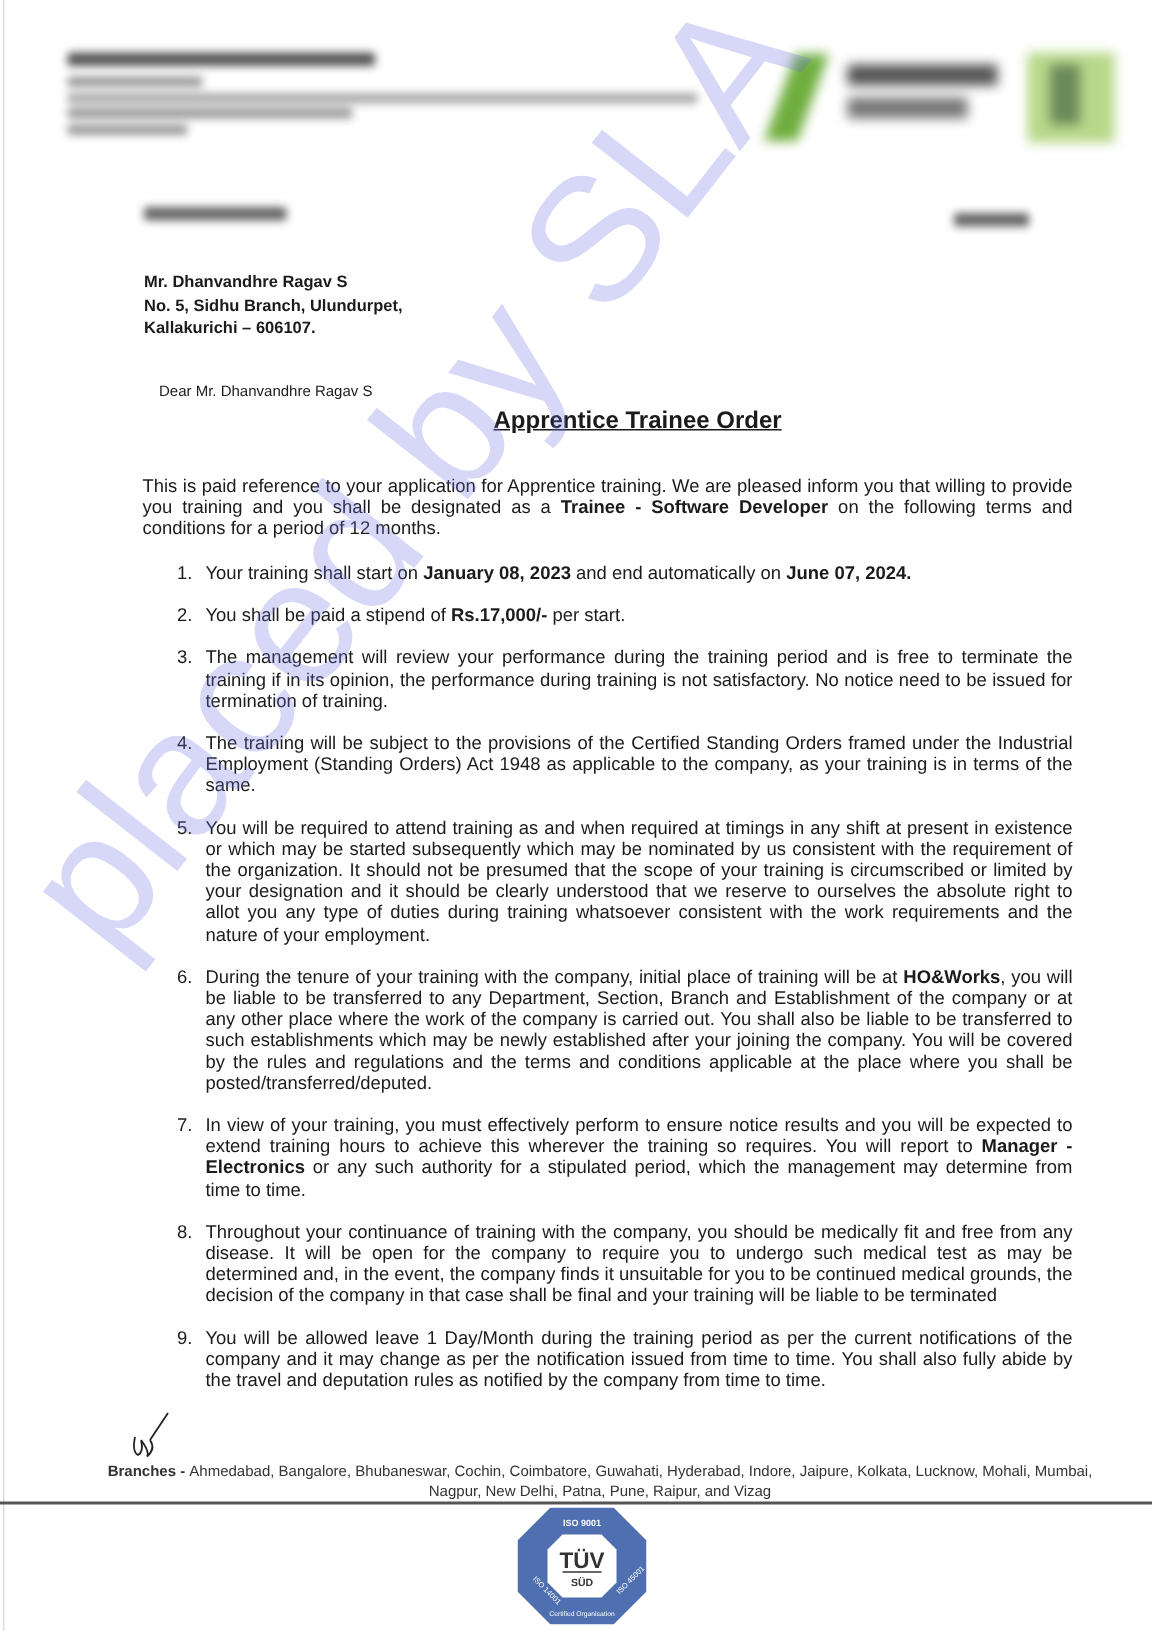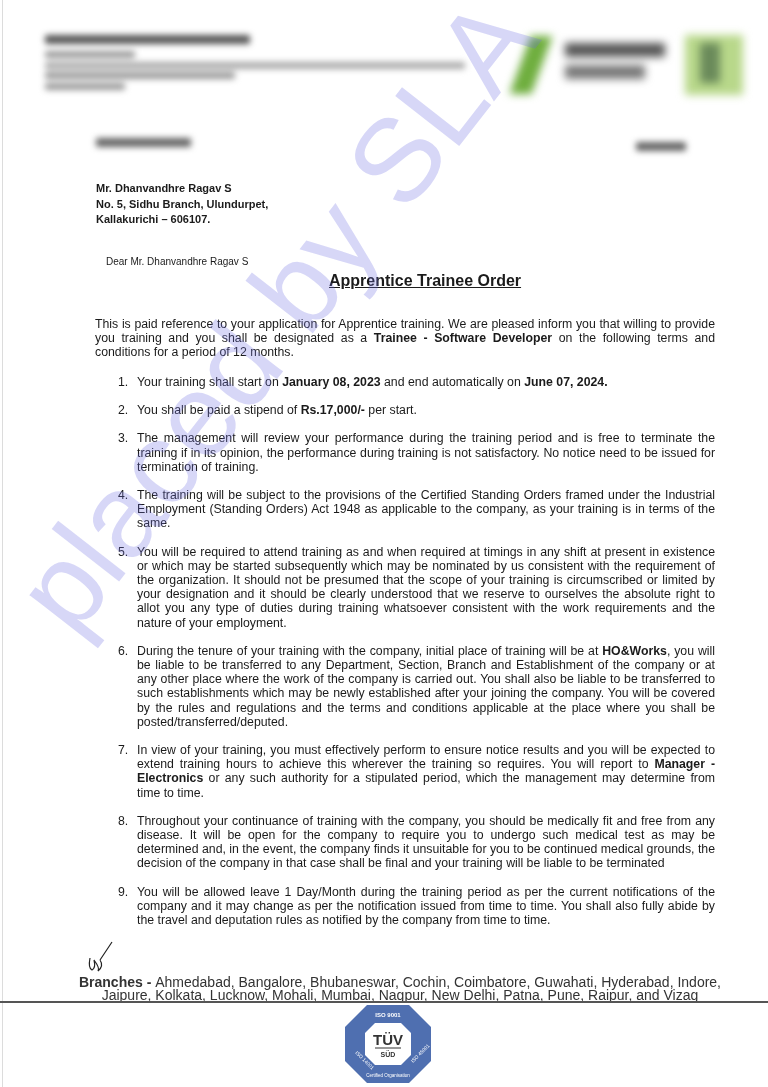--- a/index.html
+++ b/index.html
@@ -23,21 +23,21 @@
 
   .body { position: absolute; left: 95px; width: 620px; font-size: 12.3px; line-height: 14px; text-align: justify; }
   .intro { top: 317px; }
   ol.terms { position: absolute; left: 95px; top: 375px; width: 620px; margin: 0; padding: 0; list-style: none; font-size: 12.3px; line-height: 14.2px; }
   ol.terms li { position: relative; padding-left: 42px; text-align: justify; margin-bottom: 14px; }
   ol.terms li .num { position: absolute; left: 23px; top: 0; }
   b { font-weight: bold; }
 
   .sig { position: absolute; left: 86px; top: 938px; width: 30px; height: 34px; }
 
-  .branches { position: absolute; left: 60px; top: 976px; width: 680px; text-align: center; font-size: 14px; line-height: 12.5px; color: #333; }
+  .branches { position: absolute; left: 60px; top: 976px; width: 680px; text-align: center; font-size: 10px; line-height: 12.5px; color: #333; }
   .footer-rule { position: absolute; left: 0; top: 1001px; width: 768px; height: 2px; background: #555; }
 
   .tuv { position: absolute; left: 345px; top: 1005px; width: 86px; height: 78px; }
 
   .watermark { position: absolute; left: 95px; top: 520px; font-size: 118px; font-weight: normal; color: rgba(110, 110, 225, 0.28);
     transform: rotate(-52deg); transform-origin: left bottom; white-space: nowrap; pointer-events: none; font-family: "Liberation Sans", sans-serif; }
 </style>
 </head>
 <body>
 

